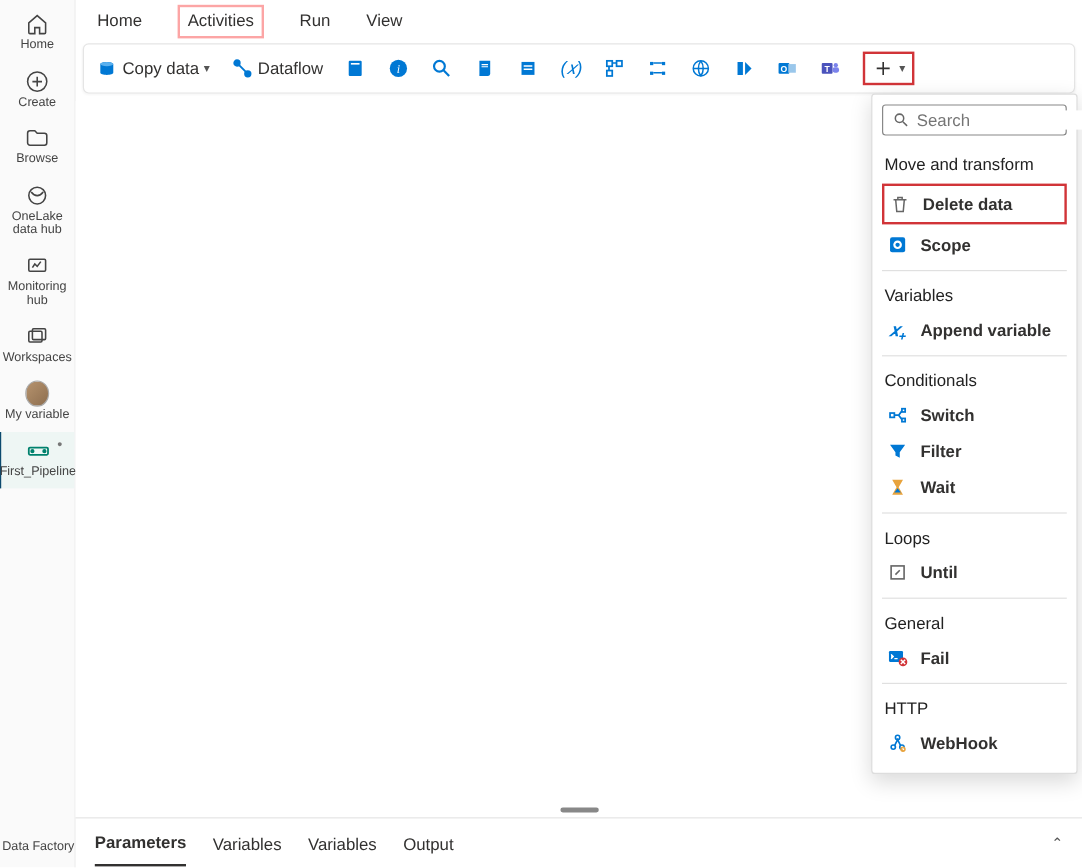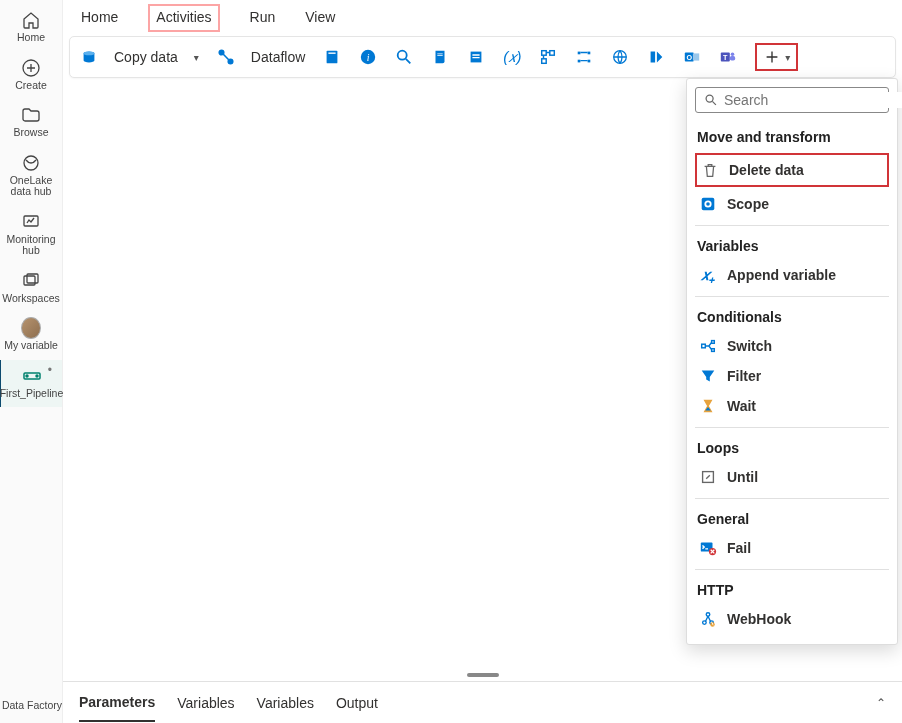--- a/index.html
+++ b/index.html
@@ -80,21 +80,21 @@
       border-radius: 5px;
       display: flex;
       align-items: center;
       padding: 0 10px;
       gap: 18px;
       box-shadow: 0 1px 2px rgba(0,0,0,0.04);
     }
     .tool-btn {
       display: flex;
       align-items: center;
-      gap: 16px;
+      gap: 4px;
       cursor: pointer;
       color: #323130;
     }
     .tool-icon { width: 18px; height: 18px; display:flex; align-items:center; justify-content:center; color: #0078d4; }
     .tool-icon svg { width: 18px; height: 18px; }
     .highlight-box {
       border: 2px solid #d13438;
       padding: 3px 6px;
       display: flex;
       align-items: center;
@@ -119,21 +119,21 @@
     .bottom-tabs .btab { cursor: pointer; padding: 10px 0; }
     .bottom-tabs .btab.active { font-weight: 600; border-bottom: 2px solid #323130; }
     .bottom-tabs .spacer { flex: 1; }
     .chevup { font-size: 12px; color: #555; cursor: pointer; }
 
     
     .dropdown {
       position: absolute;
       top: 78px;
       right: 4px;
-      width: 212px;
+      width: 172px;
       background: #fff;
       border: 1px solid #ddd;
       border-radius: 3px;
       box-shadow: 0 6px 18px rgba(0,0,0,0.15);
       padding: 8px 8px 10px;
       font-size: 14px;
     }
     .search-box {
       display: flex;
       align-items: center;
@@ -144,21 +144,21 @@
       margin-bottom: 12px;
     }
     .search-box input {
       border: none;
       outline: none;
       font-size: 14px;
       flex: 1;
       font-family: inherit;
     }
     .dd-section-title {
-      font-weight: 700;
+      font-weight: 400;
       color: #222;
       padding: 4px 0 6px 2px;
     }
     .dd-item {
       display: flex;
       align-items: center;
       gap: 10px;
       padding: 6px 4px;
       cursor: pointer;
       font-weight: bold;

